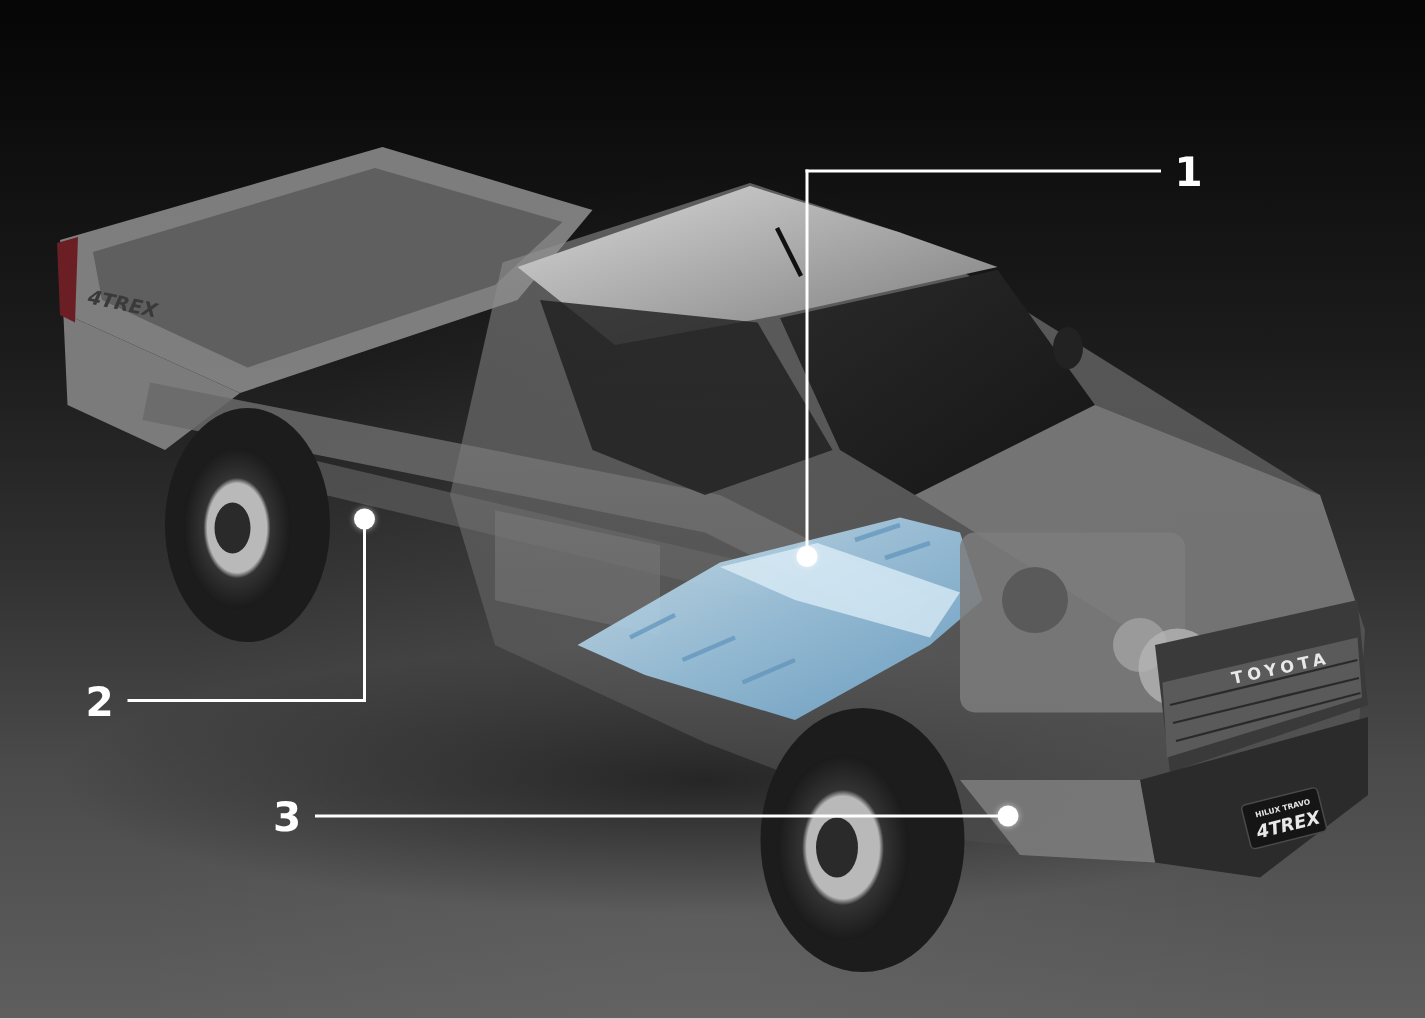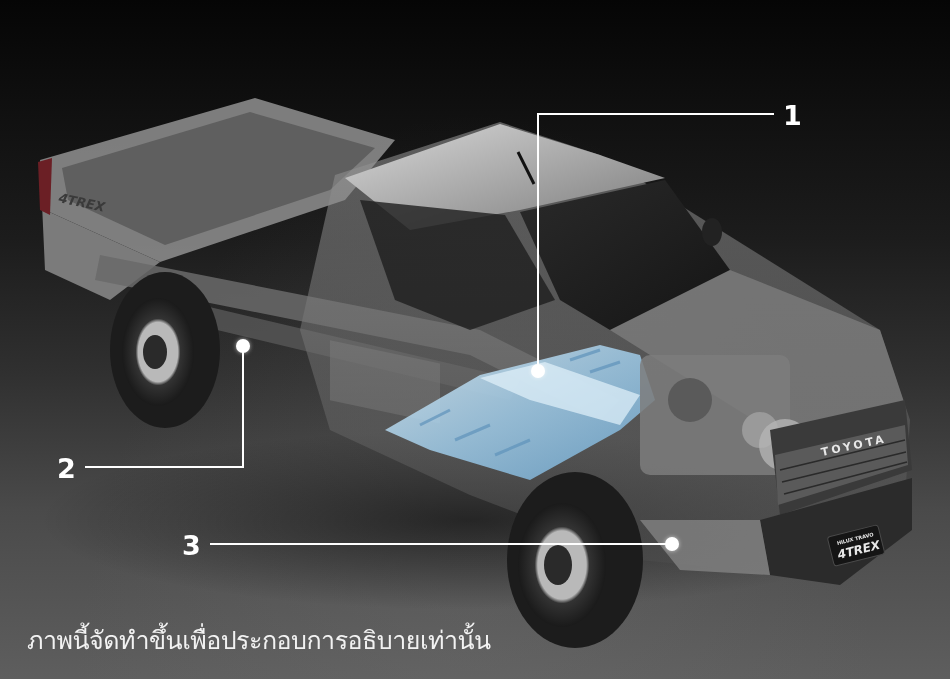--- a/index.html
+++ b/index.html
@@ -159,14 +159,13 @@
 
   <div class="line" style="left:85px; top:466px; width:159px; height:2px;"></div>
   <div class="line" style="left:242px; top:346px; width:2px; height:122px;"></div>
   <div class="dot" style="left:236px; top:339px;"></div>
   <div class="callout-label" style="left:57px; top:455px;">2</div>
 
   <div class="line" style="left:210px; top:543px; width:460px; height:2px;"></div>
   <div class="dot" style="left:665px; top:537px;"></div>
   <div class="callout-label" style="left:182px; top:532px;">3</div>
 
-  <div class="disclaimer">ภาพนี้จัดทำขึ้นเพื่อประกอบการอธิบายเท่านั้น</div>
 </div>
 
 </body></html>

